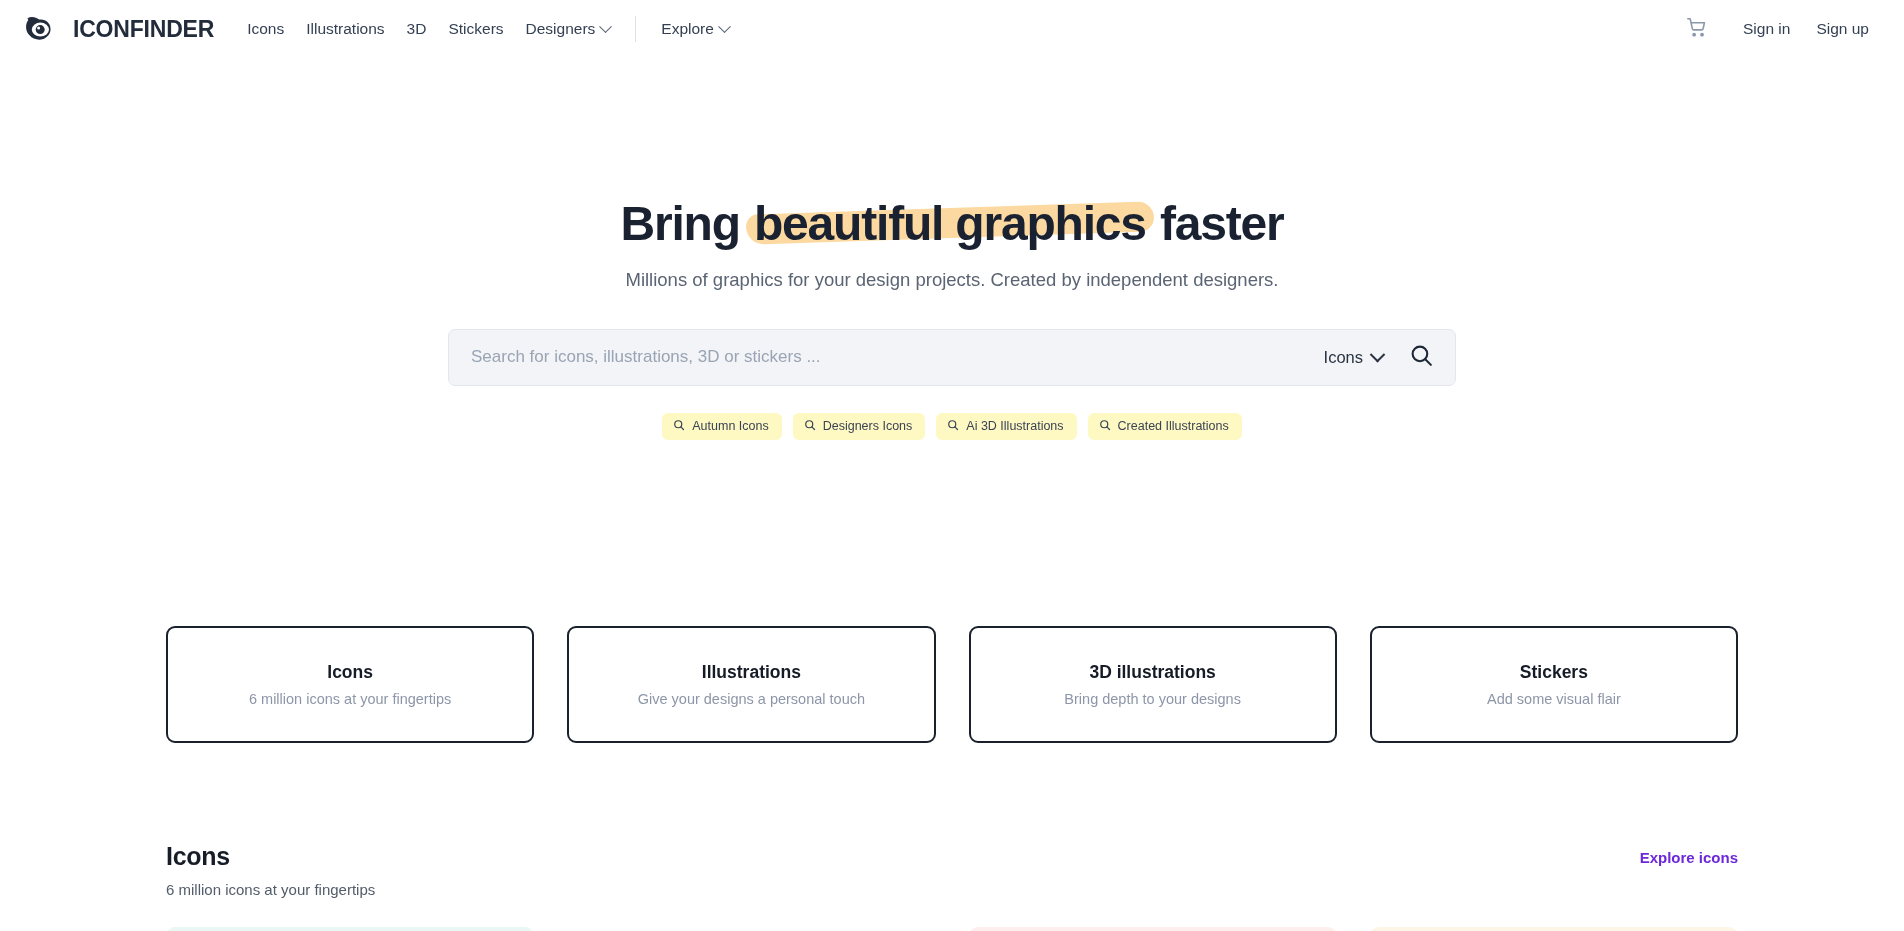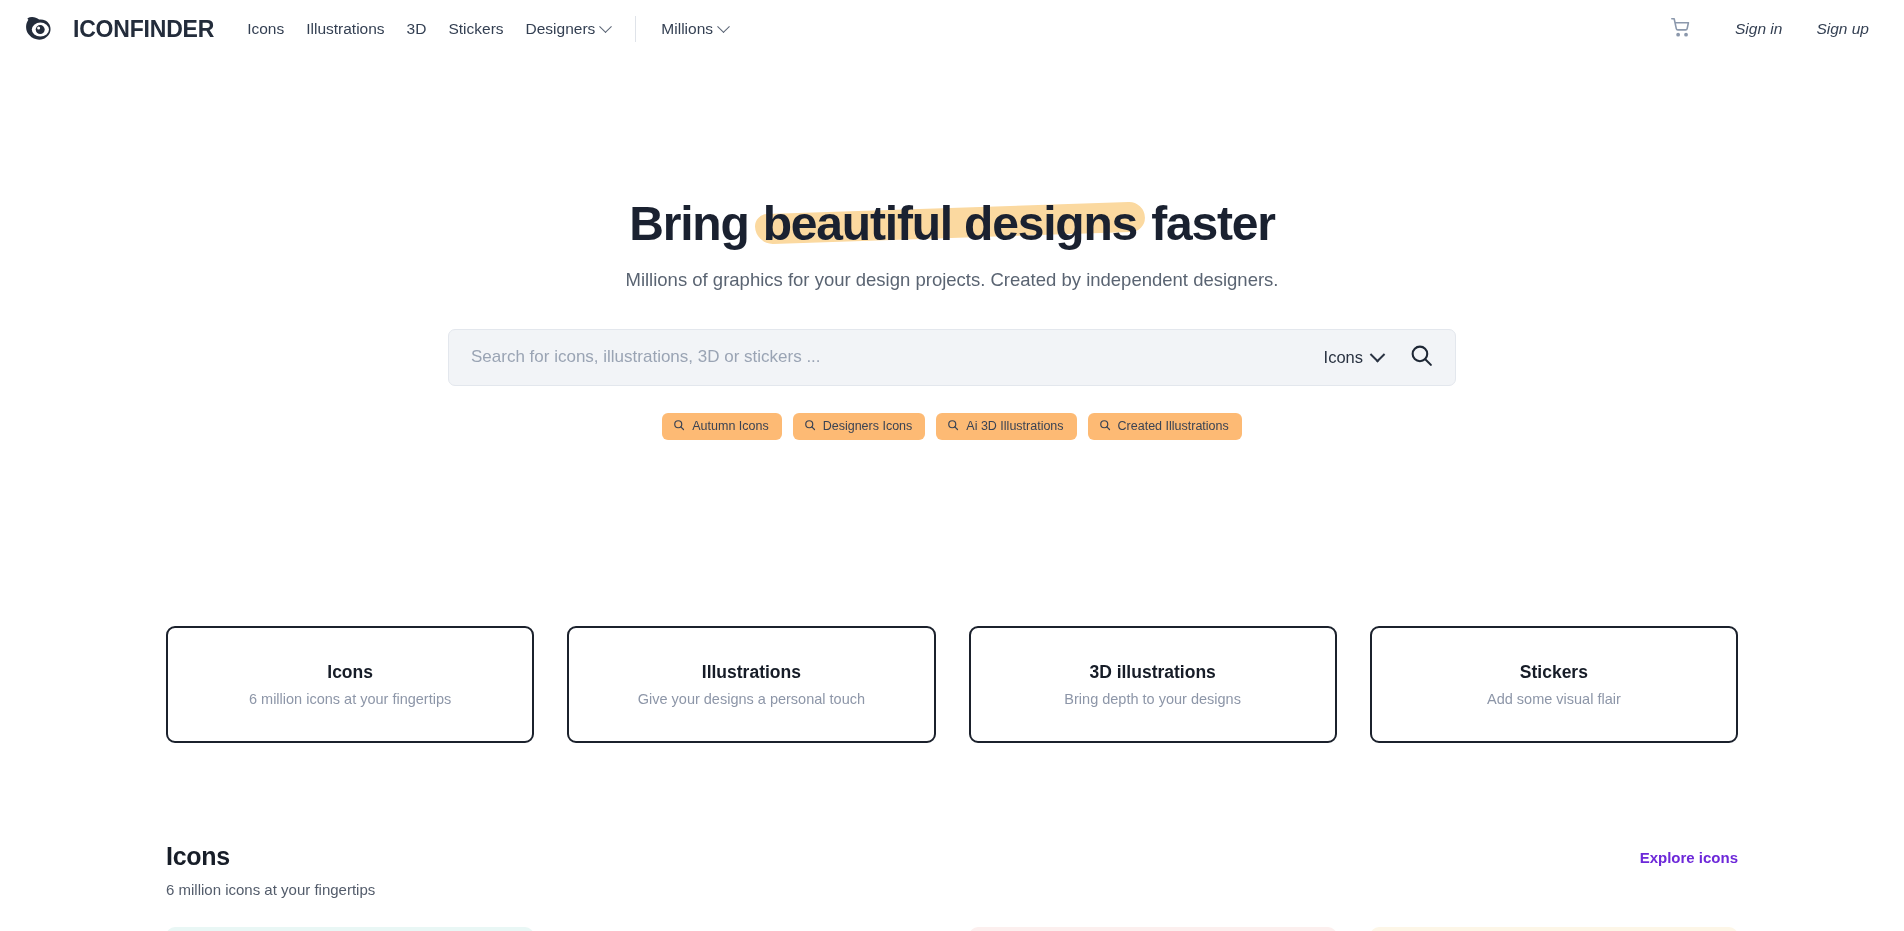--- a/index.html
+++ b/index.html
@@ -65,22 +65,21 @@
     height: 26px;
     background: #dfe3e9;
     margin: 0 14px;
   }
 
   .header-spacer { flex: 1; }
 
   .header-right {
     display: flex;
     align-items: center;
-    gap: 8px;
-    font-style: italic;
+    gap: 0px;
   }
   .cart-btn {
     padding: 6px 10px;
     cursor: pointer;
     display: flex;
     align-items: center;
     margin-right: 14px;
   }
   .auth-link {
     font-size: 15.5px;
@@ -180,21 +179,21 @@
   .chips {
     margin-top: 27px;
     display: flex;
     justify-content: center;
     gap: 11px;
   }
   .chip {
     display: flex;
     align-items: center;
     gap: 7px;
-    background: #fdba74;
+    background: #fef9c3;
     border-radius: 6px;
     padding: 6px 13px 6px 11px;
     font-size: 12.5px;
     color: #3a4354;
     cursor: pointer;
     white-space: nowrap;
   }
 
   
   .cat-row {
@@ -300,21 +299,21 @@
       <span>Stickers</span>
     </div>
     <div class="nav-item">
       <span>Designers</span>
       <span class="caret"></span>
     </div>
 
     <div class="nav-divider"></div>
 
     <div class="nav-item">
-      <span>Millions</span>
+      <span>Explore</span>
       <span class="caret"></span>
     </div>
   </div>
 
   <div class="header-spacer"></div>
 
   <div class="header-right">
     <div class="cart-btn">
       <span>
         <svg width="19" height="19" viewBox="0 0 24 24" fill="none" stroke="#8b98ac" stroke-width="2" stroke-linecap="round" stroke-linejoin="round">
@@ -323,21 +322,21 @@
           <path d="M1 1h3l2.7 12.4a2 2 0 0 0 2 1.6h9.7a2 2 0 0 0 2-1.6L22 6H5"></path>
         </svg>
       </span>
     </div>
     <div class="auth-link">Sign in</div>
     <div class="auth-link">Sign up</div>
   </div>
 </div>
 
 <div class="hero">
-  <h1 class="hero-title"><span>Bring </span><span class="hl-wrap"><span class="hl-swoosh"></span><span class="hl-text">beautiful designs</span></span><span> faster</span></h1>
+  <h1 class="hero-title"><span>Bring </span><span class="hl-wrap"><span class="hl-swoosh"></span><span class="hl-text">beautiful graphics</span></span><span> faster</span></h1>
 
   <div class="hero-sub">Millions of graphics for your design projects. Created by independent designers.</div>
 
   
   <div class="search-wrap">
     <input class="search-input" type="text" placeholder="Search for icons, illustrations, 3D or stickers ..." style="">
     <div class="search-select">
       <span>Icons</span>
       <span class="sel-caret"></span>
     </div>

